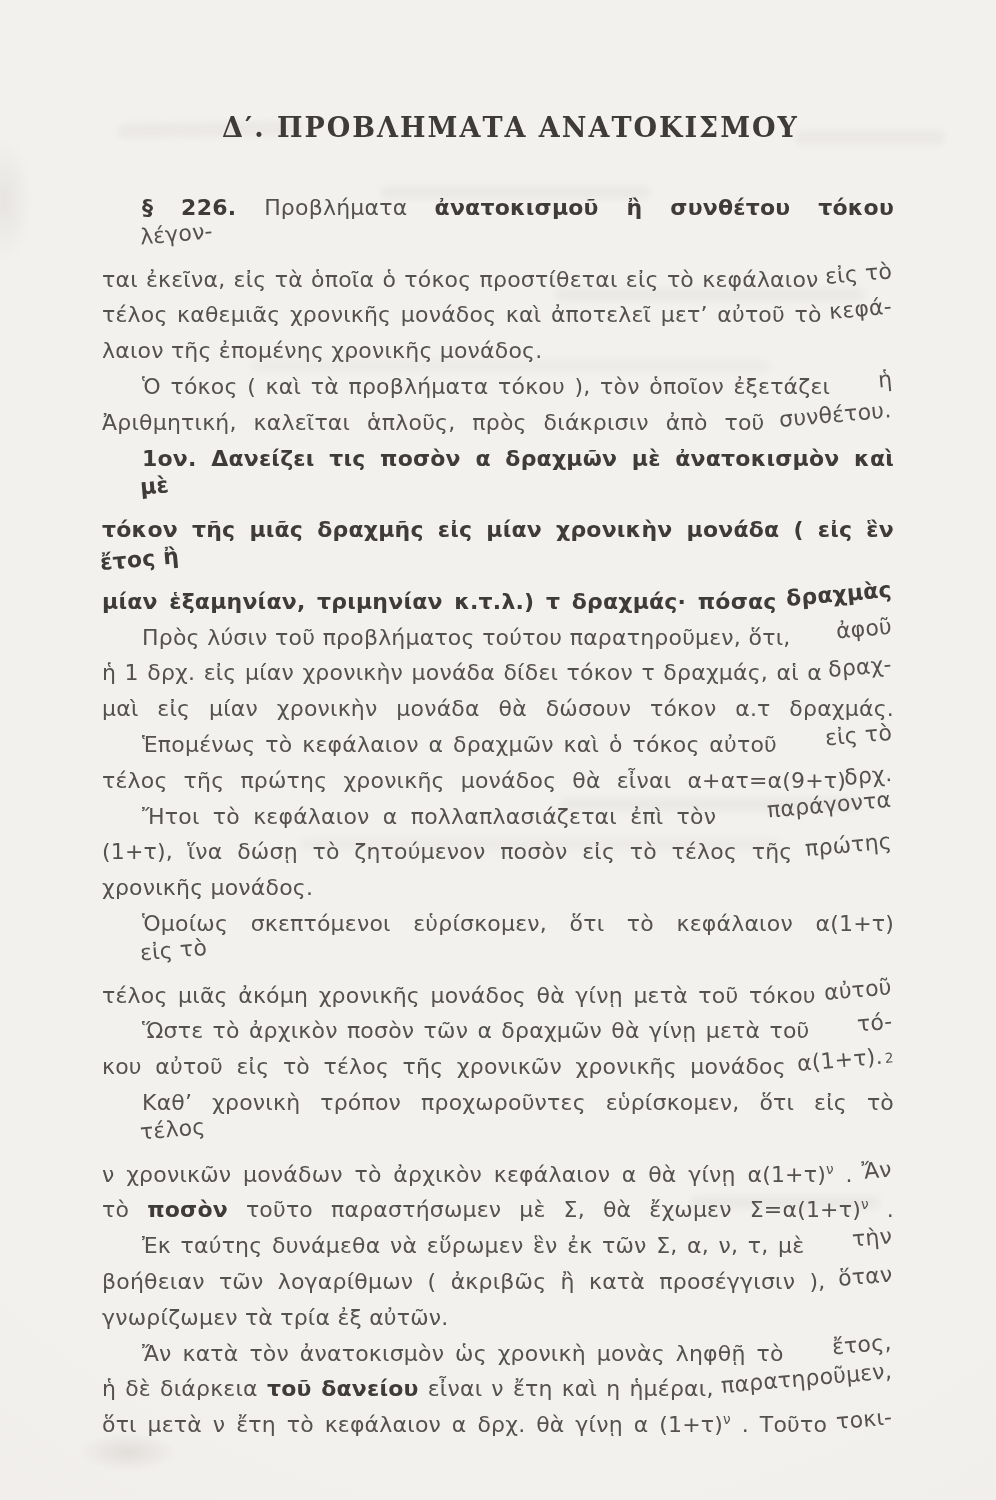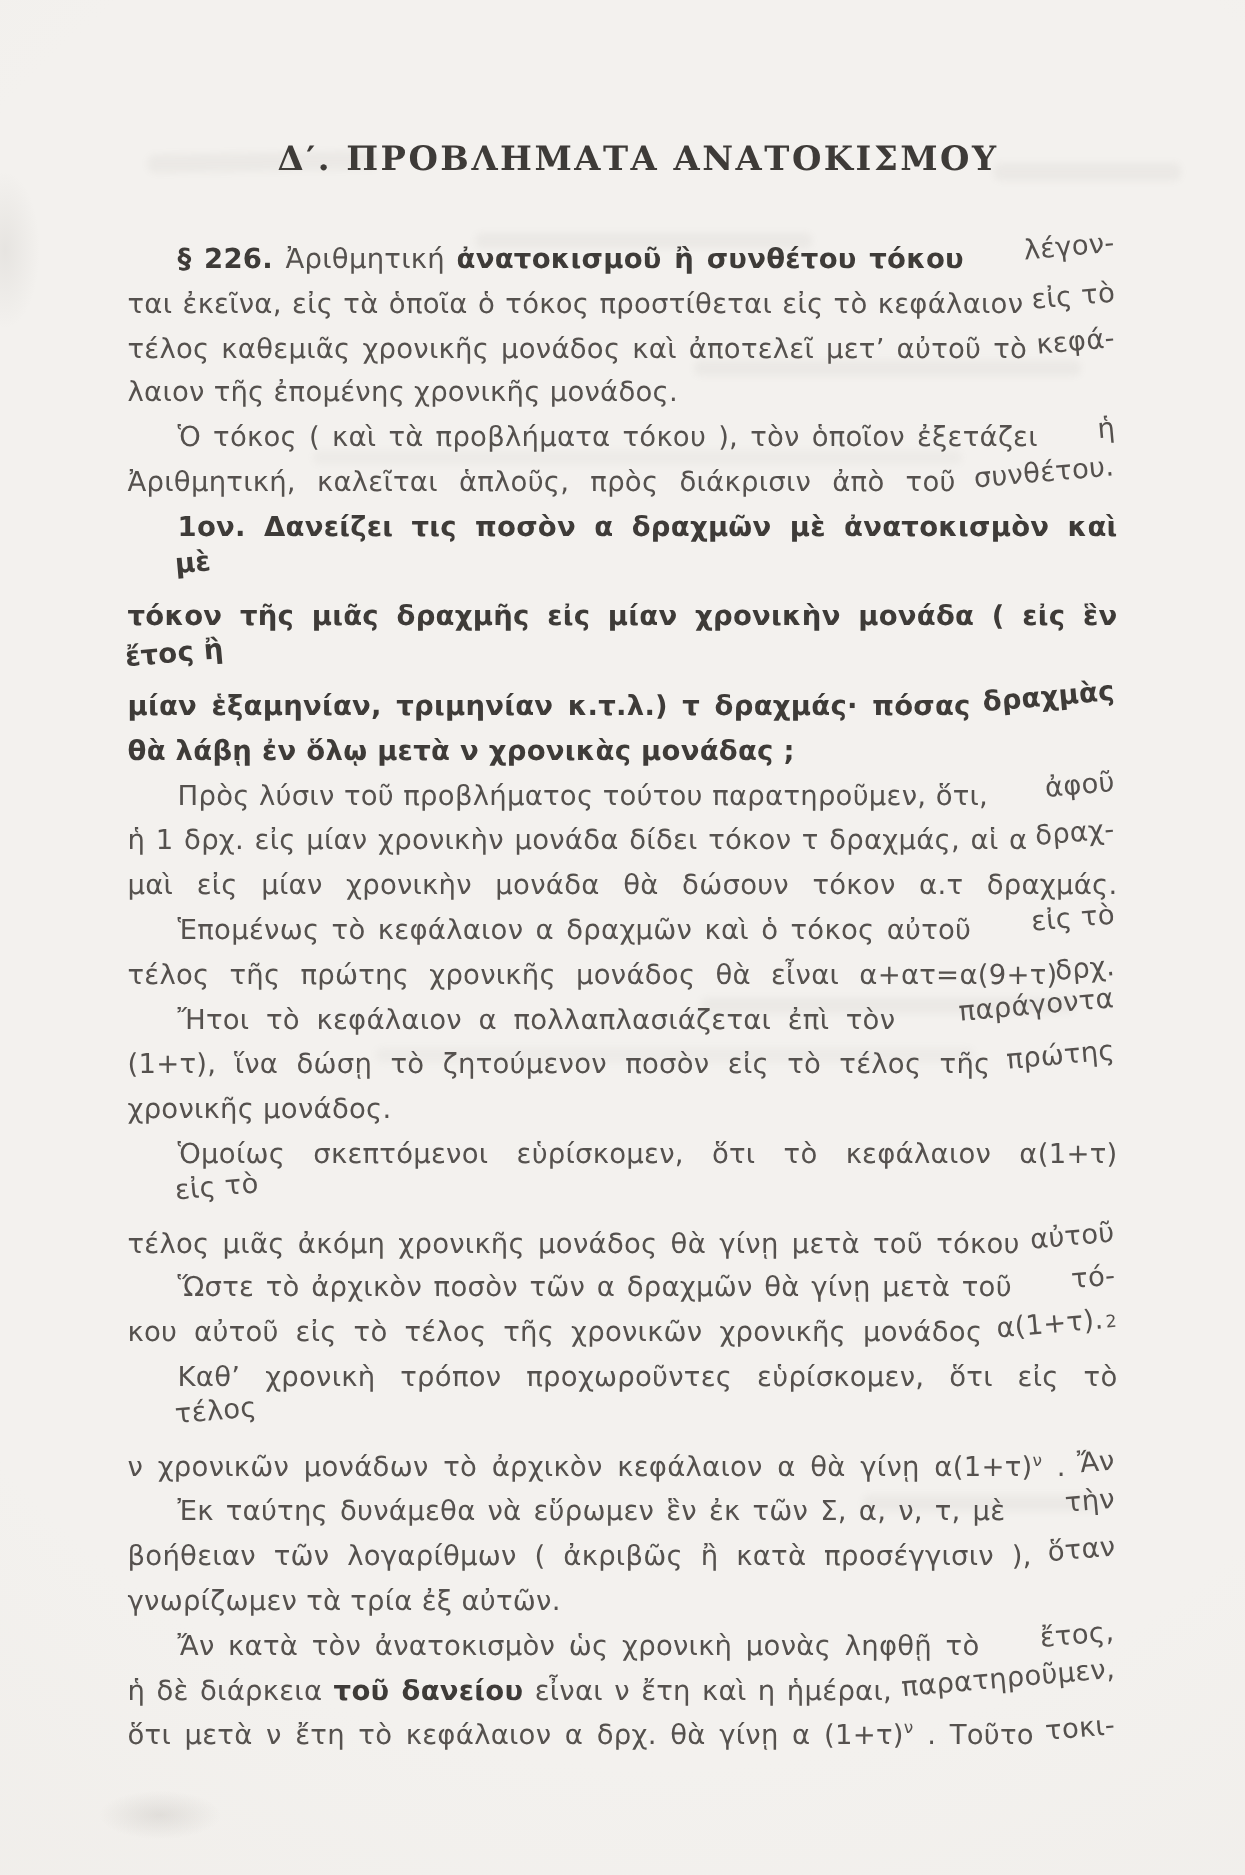--- a/index.html
+++ b/index.html
@@ -62,44 +62,44 @@
   <div class="smudge" style="top:186px;left:380px;width:270px;height:13px;"></div>
   <div class="smudge" style="top:288px;left:555px;width:310px;height:13px;"></div>
   <div class="smudge" style="top:360px;left:250px;width:520px;height:12px;opacity:0.05;"></div>
   <div class="smudge" style="top:798px;left:560px;width:300px;height:13px;"></div>
   <div class="smudge" style="top:838px;left:300px;width:480px;height:12px;opacity:0.05;"></div>
   <div class="smudge" style="top:1196px;left:690px;width:190px;height:13px;"></div>
 
   <div class="heading">Δ′. ΠΡΟΒΛΗΜΑΤΑ ΑΝΑΤΟΚΙΣΜΟΥ</div>
 
   <div class="body-text">
-      <div class="line indent"><span class="b">§ 226. </span><span>Ἀριθμητική </span><span class="b">ἀνατοκισμοῦ ἢ συνθέτου τόκου </span><span class="curl">λέγον-</span></div>
+      <div class="line indent"><span class="b">§ 226. </span><span>Προβλήματα </span><span class="b">ἀνατοκισμοῦ ἢ συνθέτου τόκου </span><span class="curl">λέγον-</span></div>
       <div class="line"><span>ται ἐκεῖνα, εἰς τὰ ὁποῖα ὁ τόκος προστίθεται εἰς τὸ κεφάλαιον </span><span class="curl">εἰς τὸ</span></div>
       <div class="line"><span>τέλος καθεμιᾶς χρονικῆς μονάδος καὶ ἀποτελεῖ μετ’ αὐτοῦ τὸ </span><span class="curl">κεφά-</span></div>
       <div class="line end"><span>λαιον τῆς ἐπομένης χρονικῆς μονάδος.</span></div>
       <div class="line indent"><span>Ὁ τόκος ( καὶ τὰ προβλήματα τόκου ), τὸν ὁποῖον ἐξετάζει </span><span class="curl">ἡ</span></div>
       <div class="line"><span>Ἀριθμητική, καλεῖται ἁπλοῦς, πρὸς διάκρισιν ἀπὸ τοῦ </span><span class="curl">συνθέτου.</span></div>
       <div class="line indent"><span class="b">1ον. Δανείζει τις ποσὸν α δραχμῶν μὲ ἀνατοκισμὸν καὶ </span><span class="b curl">μὲ</span></div>
       <div class="line"><span class="b">τόκον τῆς μιᾶς δραχμῆς εἰς μίαν χρονικὴν μονάδα ( εἰς ἓν </span><span class="b curl">ἔτος ἢ</span></div>
       <div class="line"><span class="b">μίαν ἑξαμηνίαν, τριμηνίαν κ.τ.λ.) τ δραχμάς· πόσας </span><span class="b curl">δραχμὰς</span></div>
-      <div class="line end"><span class="b">θὰ λάβῃ ἐν ὅλῳ μετὰ ν χρονικὰς μονάδας ;</span></div>
       <div class="line indent"><span>Πρὸς λύσιν τοῦ προβλήματος τούτου παρατηροῦμεν, ὅτι, </span><span class="curl">ἀφοῦ</span></div>
       <div class="line"><span>ἡ 1 δρχ. εἰς μίαν χρονικὴν μονάδα δίδει τόκον τ δραχμάς, αἱ α </span><span class="curl">δραχ-</span></div>
       <div class="line"><span>μαὶ εἰς μίαν χρονικὴν μονάδα θὰ δώσουν τόκον α.τ δραχμάς.</span></div>
       <div class="line indent"><span>Ἑπομένως τὸ κεφάλαιον α δραχμῶν καὶ ὁ τόκος αὐτοῦ </span><span class="curl">εἰς τὸ</span></div>
       <div class="line"><span>τέλος τῆς πρώτης χρονικῆς μονάδος θὰ εἶναι α+ατ=α(9+τ)</span><span class="curl">δρχ.</span></div>
       <div class="line indent"><span>Ἤτοι τὸ κεφάλαιον α πολλαπλασιάζεται ἐπὶ τὸν </span><span class="curl">παράγοντα</span></div>
       <div class="line"><span>(1+τ), ἵνα δώσῃ τὸ ζητούμενον ποσὸν εἰς τὸ τέλος τῆς </span><span class="curl">πρώτης</span></div>
       <div class="line end"><span>χρονικῆς μονάδος.</span></div>
       <div class="line indent"><span>Ὁμοίως σκεπτόμενοι εὑρίσκομεν, ὅτι τὸ κεφάλαιον α(1+τ) </span><span class="curl">εἰς τὸ</span></div>
       <div class="line"><span>τέλος μιᾶς ἀκόμη χρονικῆς μονάδος θὰ γίνῃ μετὰ τοῦ τόκου </span><span class="curl">αὐτοῦ</span></div>
       <div class="line indent"><span>Ὥστε τὸ ἀρχικὸν ποσὸν τῶν α δραχμῶν θὰ γίνῃ μετὰ τοῦ </span><span class="curl">τό-</span></div>
       <div class="line"><span>κου αὐτοῦ εἰς τὸ τέλος τῆς χρονικῶν χρονικῆς μονάδος </span><span class="curl">α(1+τ).</span><sup class="curl">2</sup></div>
       <div class="line indent"><span>Καθ’ χρονικὴ τρόπον προχωροῦντες εὑρίσκομεν, ὅτι εἰς τὸ </span><span class="curl">τέλος</span></div>
       <div class="line"><span>ν χρονικῶν μονάδων τὸ ἀρχικὸν κεφάλαιον α θὰ γίνῃ α(1+τ)</span><sup>ν</sup><span> . </span><span class="curl">Ἄν</span></div>
+      <div class="line"><span>τὸ </span><span class="b">ποσὸν</span><span> τοῦτο παραστήσωμεν μὲ Σ, θὰ ἔχωμεν Σ=α(1+τ)</span><sup>ν</sup><span> .</span></div>
       <div class="line indent"><span>Ἐκ ταύτης δυνάμεθα νὰ εὕρωμεν ἓν ἐκ τῶν Σ, α, ν, τ, μὲ </span><span class="curl">τὴν</span></div>
       <div class="line"><span>βοήθειαν τῶν λογαρίθμων ( ἀκριβῶς ἢ κατὰ προσέγγισιν ), </span><span class="curl">ὅταν</span></div>
       <div class="line end"><span>γνωρίζωμεν τὰ τρία ἐξ αὐτῶν.</span></div>
       <div class="line indent"><span>Ἄν κατὰ τὸν ἀνατοκισμὸν ὡς χρονικὴ μονὰς ληφθῇ τὸ </span><span class="curl">ἔτος,</span></div>
       <div class="line"><span>ἡ δὲ διάρκεια </span><span class="b">τοῦ δανείου</span><span> εἶναι ν ἔτη καὶ η ἡμέραι, </span><span class="curl">παρατηροῦμεν,</span></div>
       <div class="line"><span>ὅτι μετὰ ν ἔτη τὸ κεφάλαιον α δρχ. θὰ γίνῃ α (1+τ)</span><sup>ν</sup><span> . Τοῦτο </span><span class="curl">τοκι-</span></div>
     </div>
 
 </div>
 

